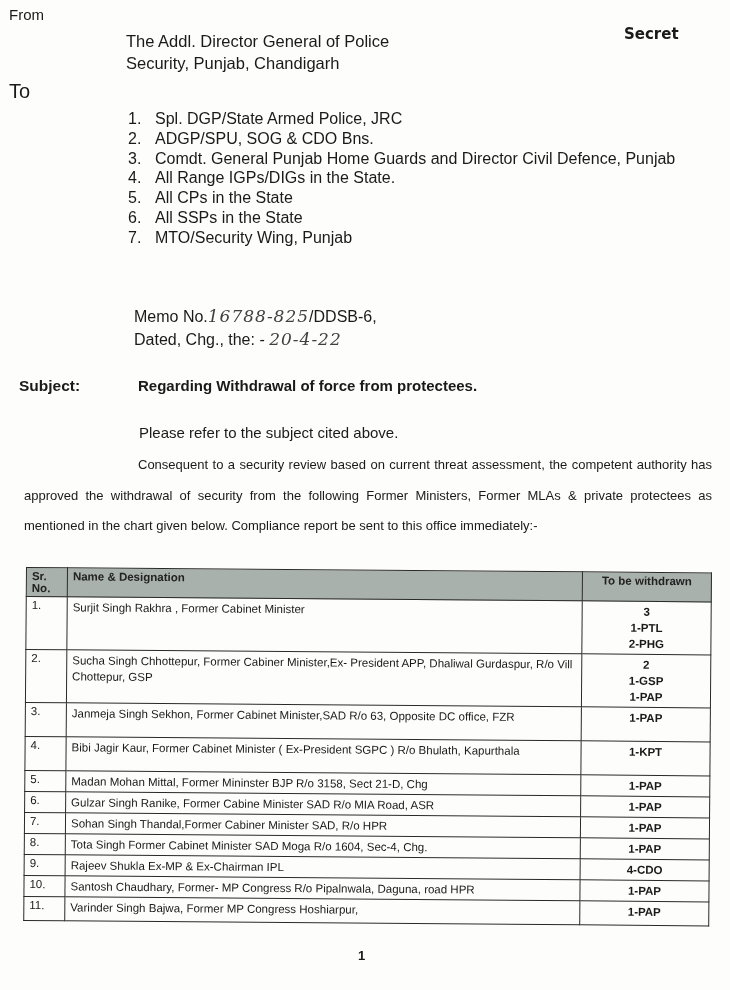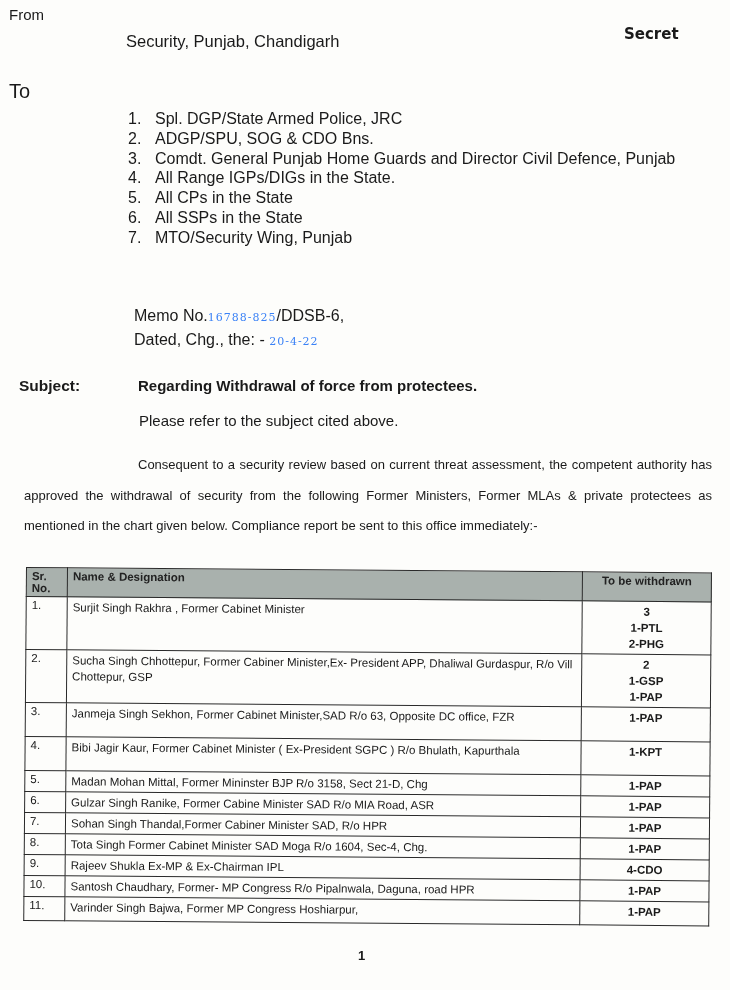--- a/index.html
+++ b/index.html
@@ -13,24 +13,24 @@
     .abs { position: absolute; }
     .from-label { left: 9px; top: 6px; font-size: 15px; }
     .secret { left: 624px; top: 12px; font-size: 15px; font-weight: bold; font-family: "DejaVu Sans", sans-serif; margin-top: 13px; }
     .sender { left: 126px; top: 30px; font-size: 16.5px; line-height: 22px; }
     .to-label { left: 9px; top: 80px; font-size: 20px; }
     .recipients { left: 128px; top: 109px; font-size: 16px; line-height: 19.8px; margin: 0; padding: 0; list-style: none; }
     .recipients li { display: flex; }
     .recipients .num { width: 27px; flex: none; }
     .recipients .txt { width: 560px; }
     .memo { left: 134px; top: 305px; font-size: 16px; line-height: 22px; }
-    .hand { font-family: "DejaVu Serif", serif; color: #3b82f6; font-size: 11px; letter-spacing: 1px; }
+    .hand { font-family: "DejaVu Serif", serif; font-style: italic; color: #404040; font-size: 17px; letter-spacing: 1px; }
     .subject-label { left: 19px; top: 377px; font-size: 15.5px; font-weight: bold; }
     .subject-text { left: 138px; top: 377px; font-size: 15px; font-weight: bold; }
-    .para1 { left: 139px; top: 412px; font-size: 15px; }
+    .para1 { left: 139px; top: 424px; font-size: 15px; }
     .para2 { left: 24px; top: 450px; width: 688px; font-size: 13px; line-height: 30.5px; text-align: justify; text-indent: 114px; }
     table.force {
       position: absolute; left: 26px; top: 567px; width: 686px;
       border-collapse: collapse;
       font-family: "Liberation Sans", sans-serif; font-size: 11.5px;
       transform: rotate(0.45deg); transform-origin: left top;
     }
     table.force th, table.force td {
       border: 1.5px solid #2a2a2a; vertical-align: top; padding: 2px 5px;
     }
@@ -43,20 +43,21 @@
     table.force td.col-name { line-height: 16px; }
     .page-num { left: 358px; top: 948px; font-size: 13px; font-weight: bold; }
   </style>
 </head>
 <body>
 
 <div class="abs from-label">From</div>
 <div class="abs secret">Secret</div>
 
 <div class="abs sender">
+  <div>The Addl. Director General of Police</div>
   <div>Security, Punjab, Chandigarh</div>
 </div>
 
 <div class="abs to-label">To</div>
 
 <ul class="abs recipients">
   <li>
       <span class="num">1.</span>
       <span class="txt">Spl. DGP/State Armed Police, JRC</span>
     </li>

